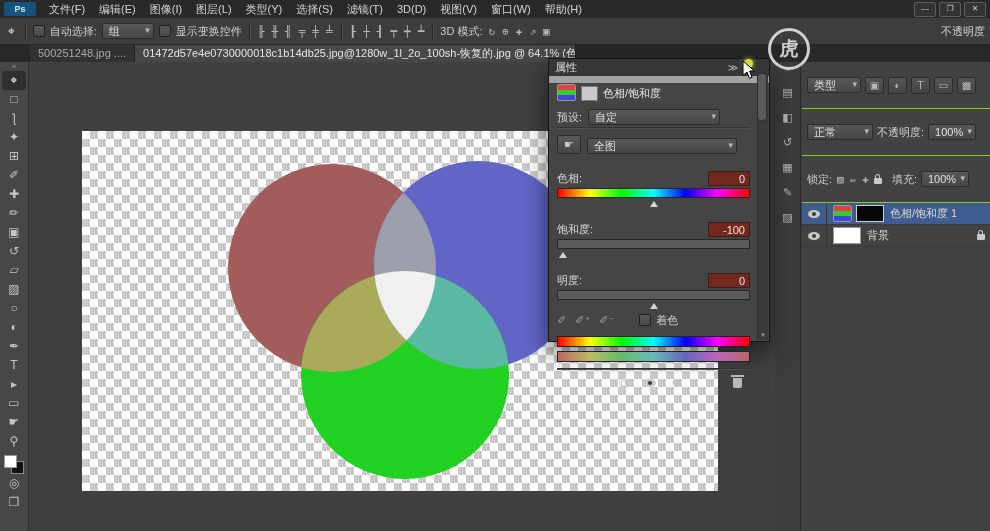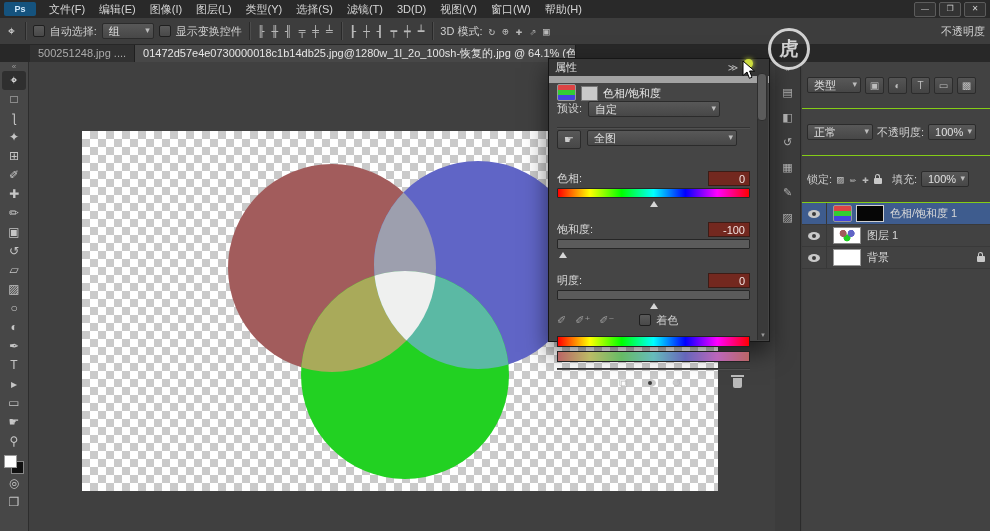--- a/index.html
+++ b/index.html
@@ -100,21 +100,21 @@
   .ph-icons{margin-left:auto;display:flex;gap:7px;color:#bdbdbd;font-size:10px;padding-right:12px}
   .props-body{position:absolute;top:17px;left:0;right:13px;bottom:0;padding:3px 6px 0 8px}
   .props-scroll{position:absolute;top:17px;right:1px;width:11px;bottom:1px;background:#3a3a3a;
                 border-left:1px solid #2d2d2d;display:flex;flex-direction:column;align-items:center;
                 justify-content:space-between;font-size:6px;color:#9a9a9a;box-sizing:border-box;padding:2px 0}
   .scroll-thumb{position:absolute;top:14px;right:2px;width:8px;height:46px;background:#5b5b5b;
                 border:1px solid #2e2e2e;border-radius:4px}
   .adj-row{display:flex;align-items:flex-end;gap:5px;height:22px;color:#e6e6e6}
   .mask-badge{width:15px;height:13px;background:#c9c9c9;border:1px solid #777;flex:none}
   .hr{height:1px;background:#333;box-shadow:0 1px 0 #505050;margin:2px 0}
-  .preset-row,.channel-row{display:flex;align-items:flex-start;gap:6px;height:24px}
+  .preset-row,.channel-row{display:flex;align-items:flex-end;gap:6px;height:24px}
   .tat-btn{width:22px;height:17px;line-height:16px;text-align:center;flex:none;
            background:linear-gradient(#585858,#474747);border:1px solid #2b2b2b;border-radius:2px;color:#ccc}
   .slider-block{position:relative;height:34px;margin-top:17px}
   .sl-label{line-height:14px;color:#d8d8d8}
   .valbox{position:absolute;right:0;top:0;width:42px;height:15px;line-height:15px;background:#73281f;
           border:1px solid #3c1c16;color:#f2e2e0;text-align:right;padding:0 4px;box-sizing:border-box}
   .track{position:absolute;left:0;right:0;top:17px;height:8px;border:1px solid #262626;border-radius:1px}
   .track.hue{background:linear-gradient(90deg,#f00,#ff0,#0f0,#0ff,#00f,#f0f,#f00)}
   .track.plain{background:#5b5b5b}
   .ptr{position:absolute;top:26px;width:0;height:0;border:4px solid transparent;
@@ -309,27 +309,20 @@
           <span class="eye"></span>
         </span>
       <span class="adj-badge"></span>
       <span class="mask-thumb"></span>
       <span>色相/饱和度 1</span>
     </div>
     <div class="layer-row">
       <span class="eye-cell">
           <span class="eye"></span>
         </span>
-      <span class="img-thumb"></span>
-      <span>图层 1</span>
-    </div>
-    <div class="layer-row">
-      <span class="eye-cell">
-          <span class="eye"></span>
-        </span>
       <span class="bg-thumb"></span>
       <span>背景</span>
       <span class="lockicon" style="margin-left:auto"></span>
     </div>
   </div>
 
   <div class="props">
     <div class="props-header">
       <span>属性</span>
       <span class="ph-icons">

